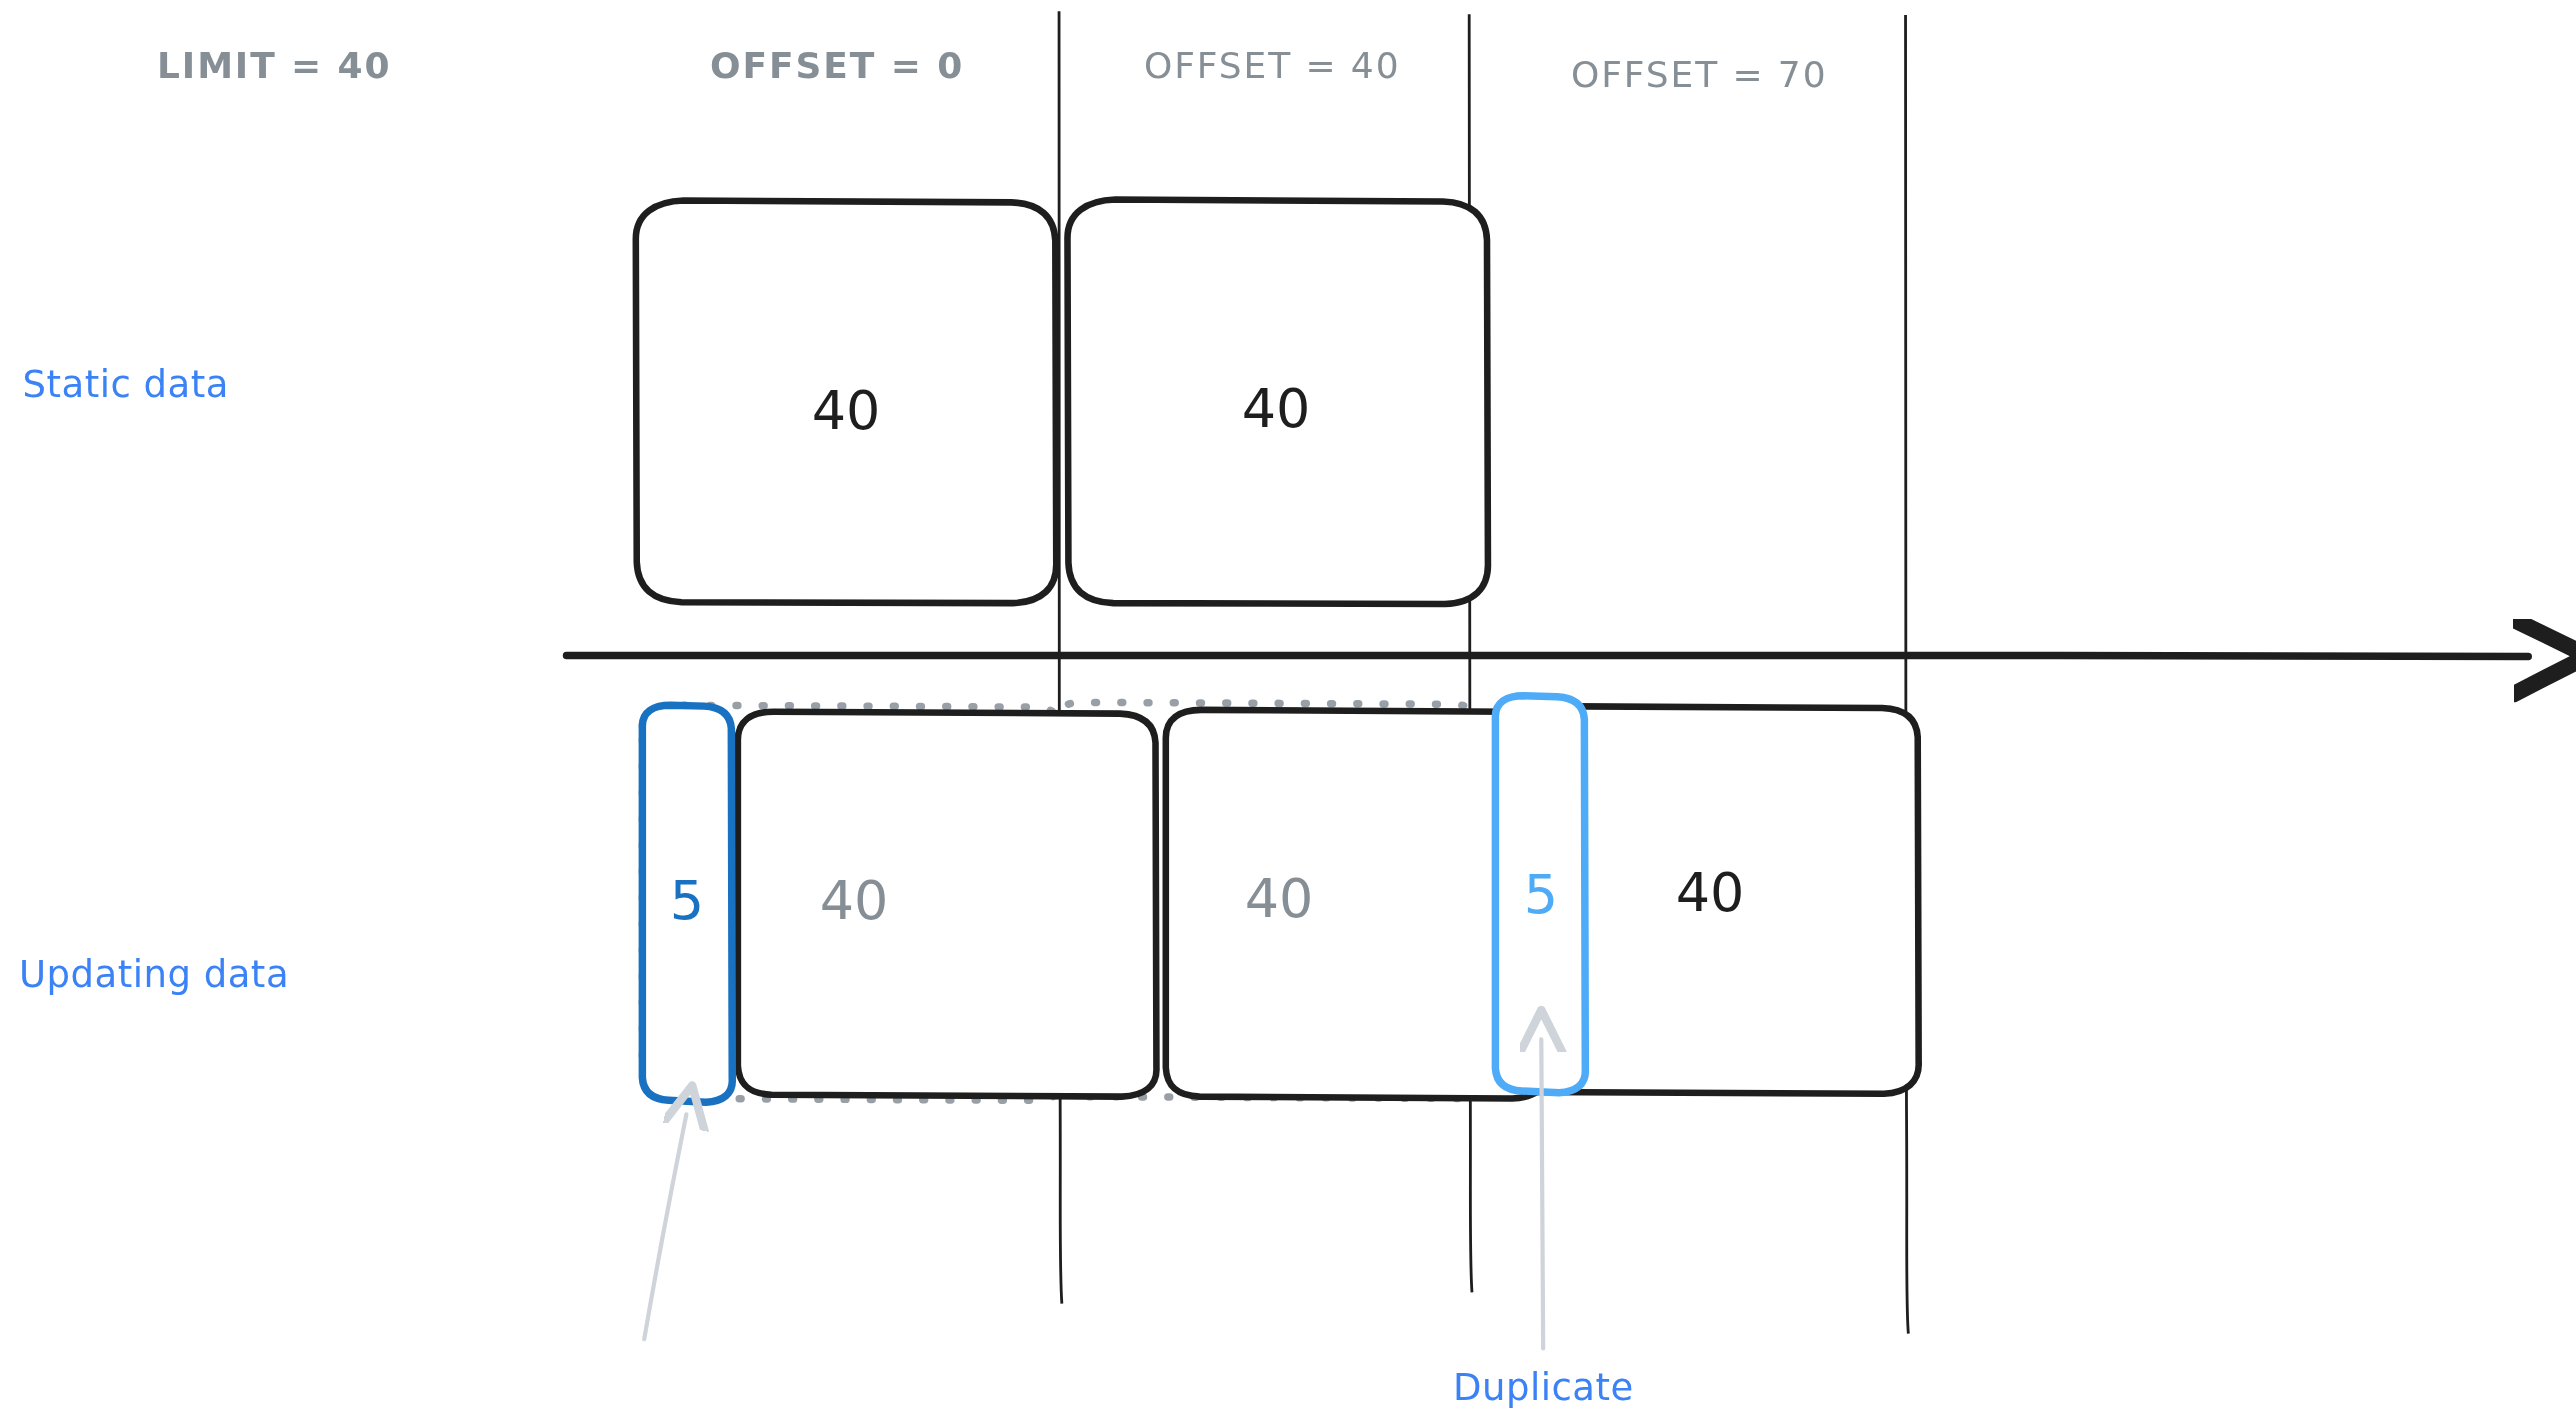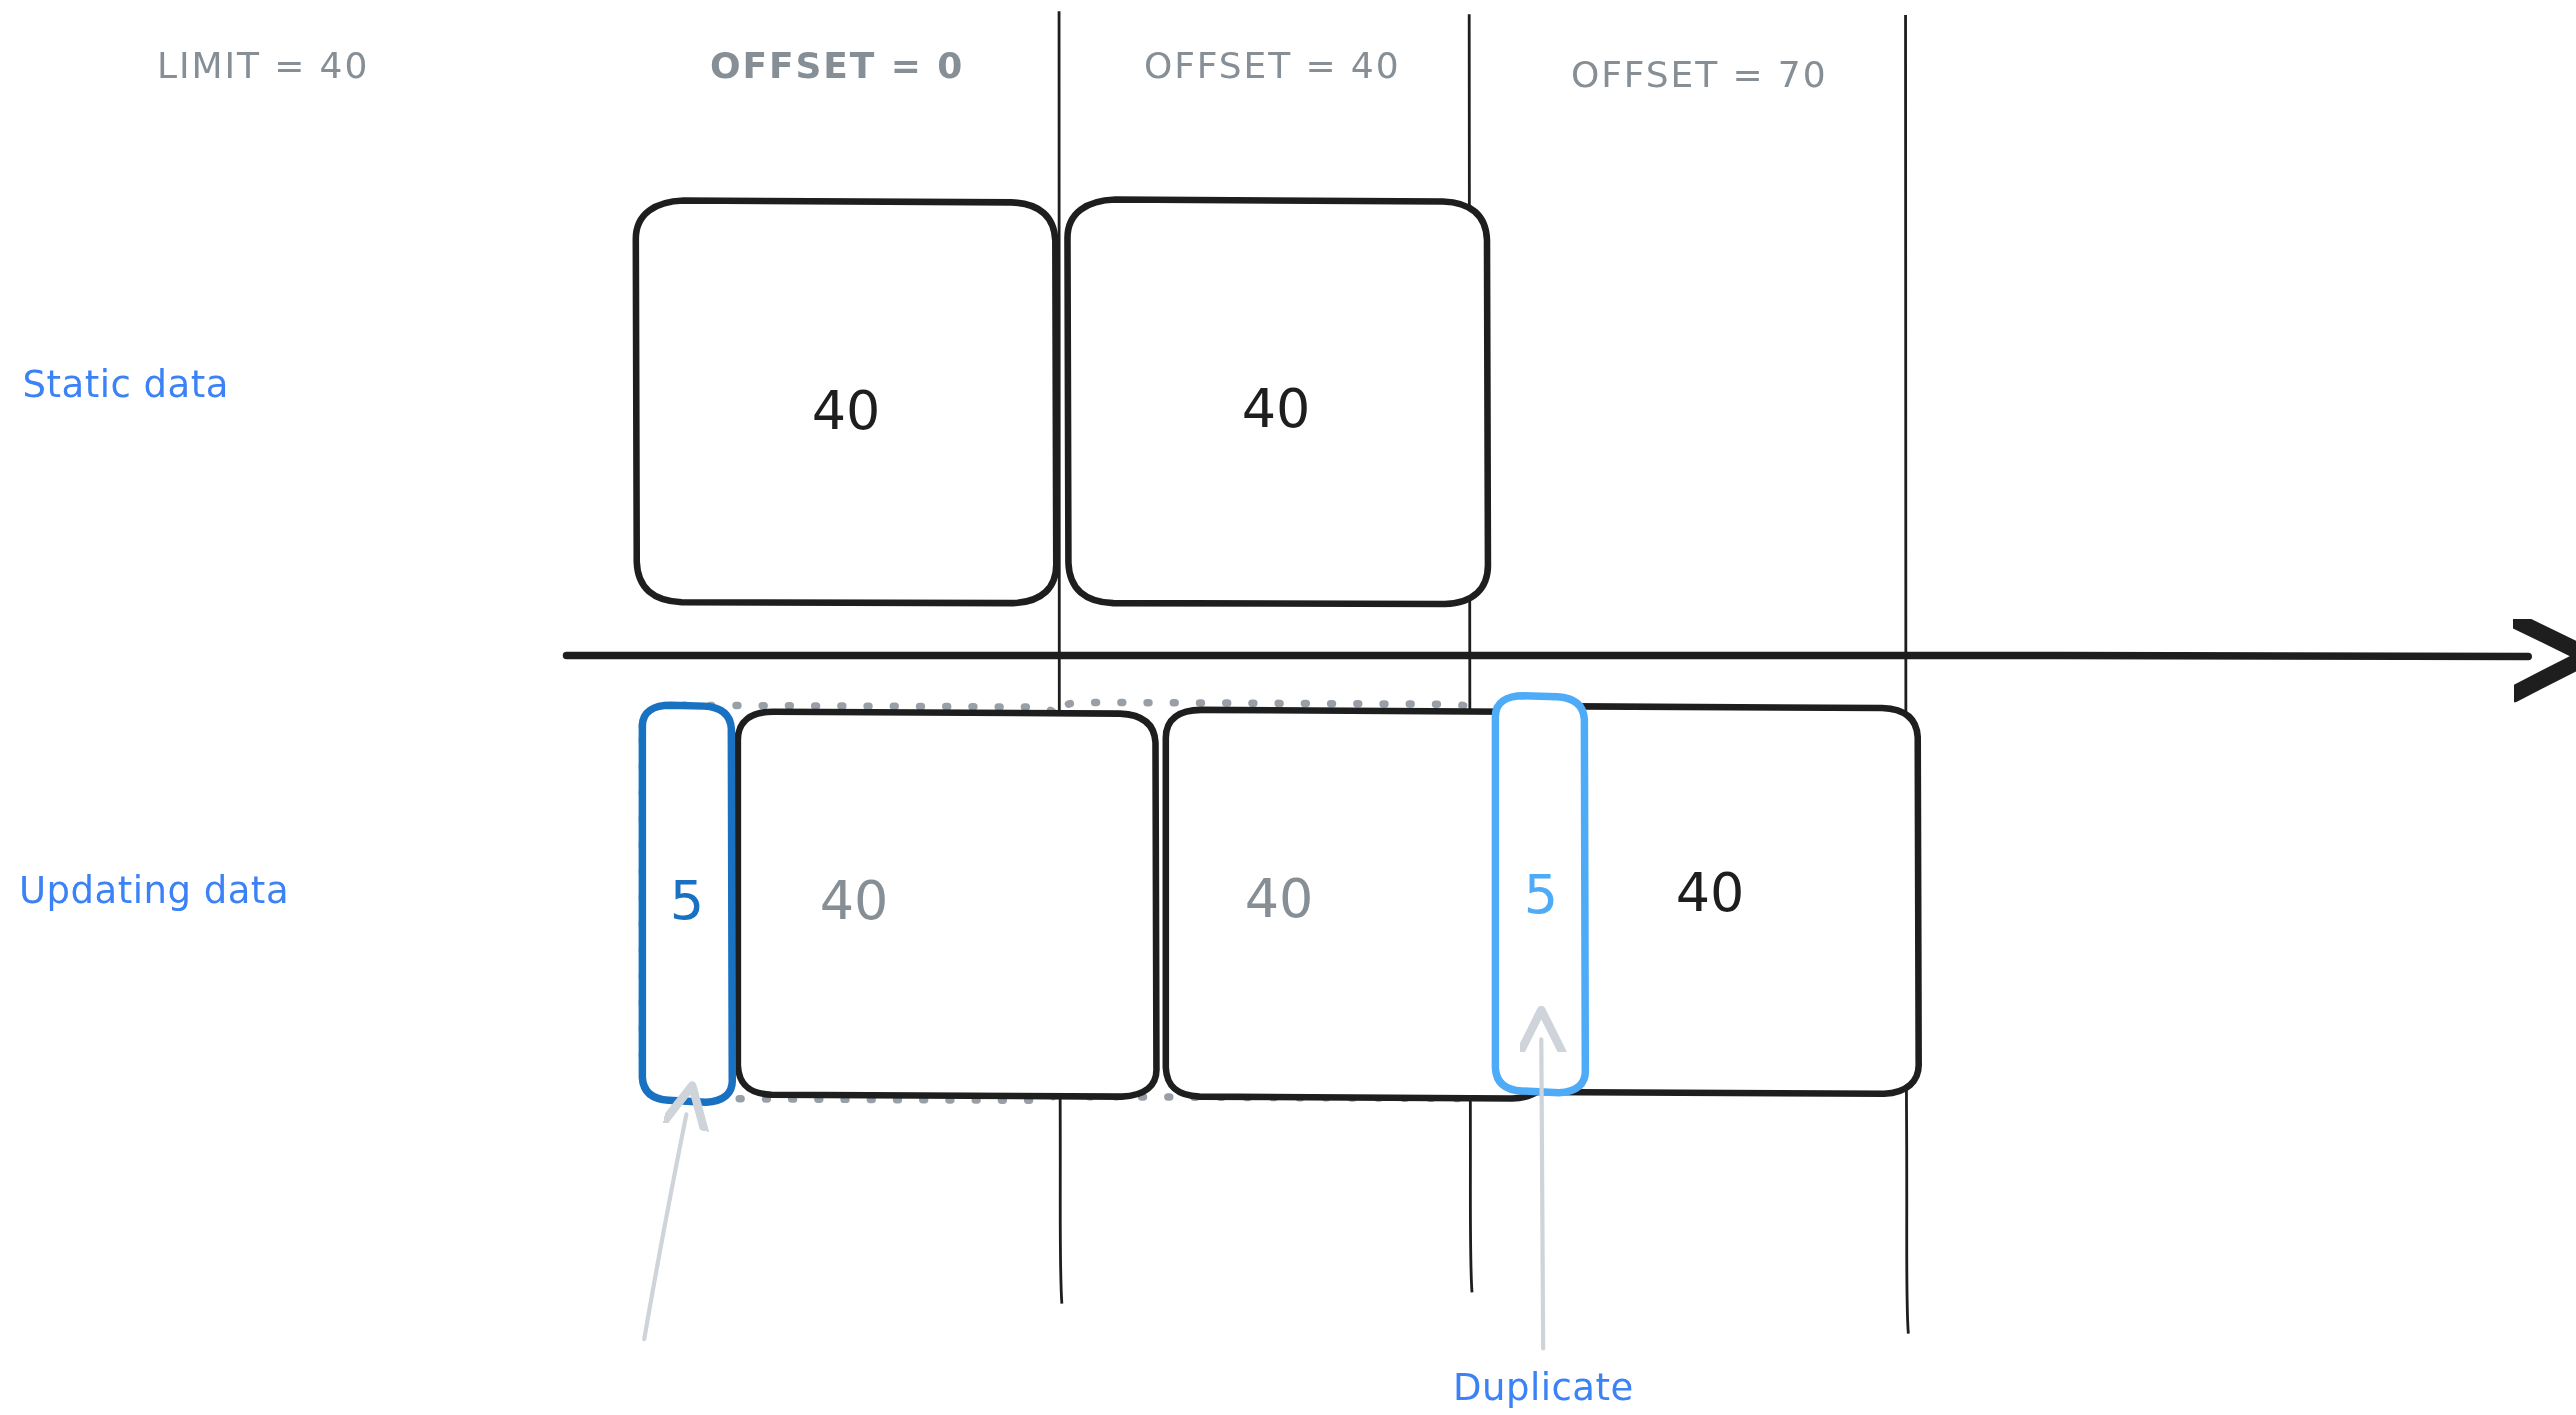--- a/index.html
+++ b/index.html
@@ -106,31 +106,31 @@
       <path d="M1597,765 C1597,750 1609,743 1627,743 L1663,744 C1681,745 1691,753 1692,768
                L1693,1142 C1694,1158 1683,1166 1665,1167 L1625,1165 C1607,1164 1598,1156 1597,1141 Z" fill="#ffffff" stroke="#4dabf7" stroke-width="8" stroke-linejoin="round"></path>
     </g>
 
     <g>
       <path d="M688,1430 C700,1360 715,1280 733,1190" fill="none" stroke="#ced4da" stroke-width="4.5" stroke-linecap="round" marker-end="url(#arrowhead-up-gray)"></path>
       <path d="M1648,1440 C1648,1360 1646,1270 1646,1110" fill="none" stroke="#ced4da" stroke-width="4.5" stroke-linecap="round" marker-end="url(#arrowhead-up-gray)"></path>
     </g>
   </svg>
 
-  <div class="hand-label label-gray" style="left:157px; top:45px;">LIMIT = 40</div>
+  <div class="hand-label label-gray" style="left:157px; top:45px;font-weight:bold;">LIMIT = 40</div>
 
   <div class="hand-label label-gray" style="left:710px; top:45px;font-weight:bold;">OFFSET = 0</div>
 
   <div class="hand-label label-gray" style="left:1144px; top:45px;">OFFSET = 40</div>
 
   <div class="hand-label label-gray" style="left:1571px; top:54px;">OFFSET = 70</div>
 
   <div class="hand-label label-dark" style="left:22.5px; top:363px;">Static data</div>
 
-  <div class="hand-label label-dark" style="left:19px; top:869px;">Updating data</div>
+  <div class="hand-label label-dark" style="left:19px; top:953px;">Updating data</div>
 
   <div class="box-value val-black" style="left:799px; top:379px; width:94px;">40</div>
 
   <div class="box-value val-black" style="left:1229px; top:377px; width:94px;">40</div>
 
   <div class="box-value val-blue-dark" style="left:640px; top:869px; width:94px;">5</div>
 
   <div class="box-value val-gray" style="left:807px; top:869px; width:94px;">40</div>
 
   <div class="box-value val-gray" style="left:1232px; top:867px; width:94px;">40</div>

